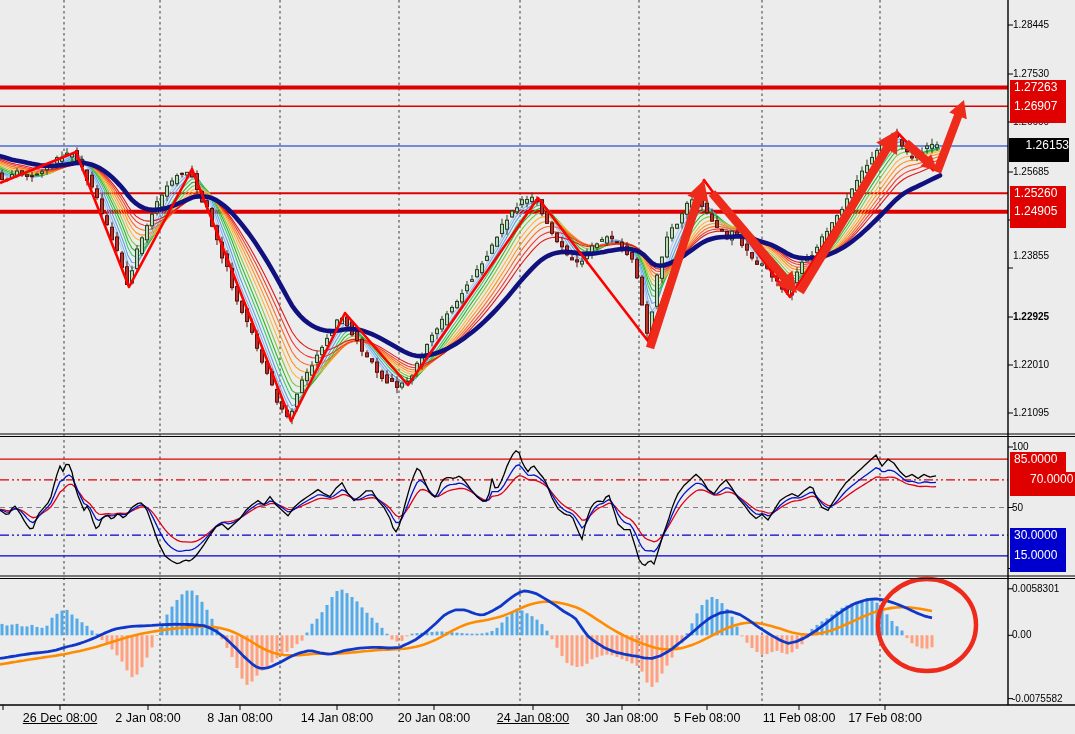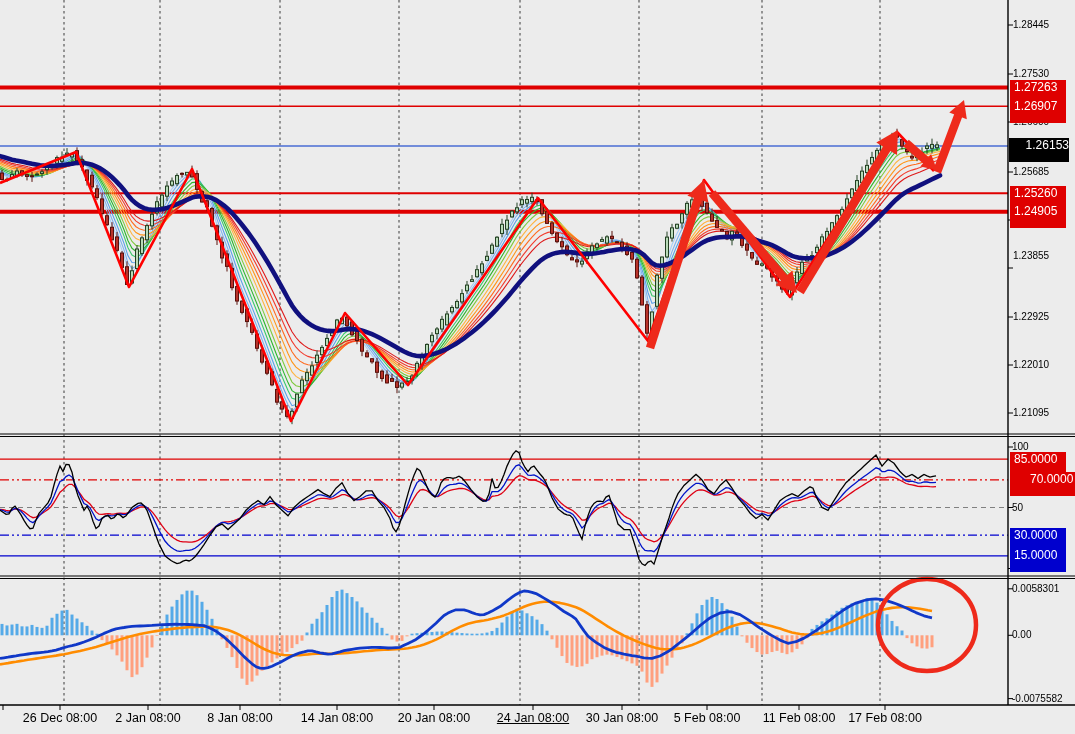--- a/index.html
+++ b/index.html
@@ -690,30 +690,30 @@
       </g>
     </svg>
   <div class="labels-layer" id="layer">
     <div class="badge black" id="cur-badge" style="top: 138.493px;">1.26153</div>
   <div class="axlabel" style="left: 1013px; top: 17px;">1.28445</div>
       <div class="axlabel" style="left: 1013px; top: 66px;">1.27530</div>
       <div class="axlabel" style="left: 1013px; top: 114px;">1.26600</div>
       <div class="axlabel" style="left: 1013px; top: 164px;">1.25685</div>
       <div class="axlabel" style="left: 1013px; top: 212px;">1.24770</div>
       <div class="axlabel" style="left: 1013px; top: 248px;">1.23855</div>
-      <div class="axlabel" style="left: 1013px; top: 309px;">1.22925</div>
+      <div class="axlabel" style="left: 1013px; top: 309px; font-weight: bold;">1.22925</div>
       <div class="axlabel" style="left: 1013px; top: 357px;">1.22010</div>
       <div class="axlabel" style="left: 1013px; top: 405px;">1.21095</div>
       <div class="axlabel" style="left: 1012px; top: 439px;">100</div>
       <div class="axlabel" style="left: 1012px; top: 499.5px;">50</div>
       <div class="axlabel" style="left: 1012px; top: 560.5px;">0</div>
       <div class="axlabel" style="left: 1012px; top: 580.8px;">0.0058301</div>
       <div class="axlabel" style="left: 1012px; top: 627.3px;">0.00</div>
       <div class="axlabel" style="left: 1012px; top: 690.6px;">-0.0075582</div>
-      <div class="tlabel" style="left: 60px; top: 711px;">26 Dec 08:00</div>
+      <div class="tlabel" style="left: 60px; top: 711px; text-decoration: underline;">26 Dec 08:00</div>
       <div class="tlabel" style="left: 148px; top: 711px;">2 Jan 08:00</div>
       <div class="tlabel" style="left: 240px; top: 711px;">8 Jan 08:00</div>
       <div class="tlabel" style="left: 337px; top: 711px;">14 Jan 08:00</div>
       <div class="tlabel" style="left: 434px; top: 711px;">20 Jan 08:00</div>
       <div class="tlabel" style="left: 533px; top: 711px; text-decoration: underline;">24 Jan 08:00</div>
       <div class="tlabel" style="left: 622px; top: 711px;">30 Jan 08:00</div>
       <div class="tlabel" style="left: 707px; top: 711px;">5 Feb 08:00</div>
       <div class="tlabel" style="left: 799px; top: 711px;">11 Feb 08:00</div>
       <div class="tlabel" style="left: 885px; top: 711px;">17 Feb 08:00</div>
       <div class="badge" style="top: 79.8967px; background: rgb(223, 0, 0);">1.27263</div>

